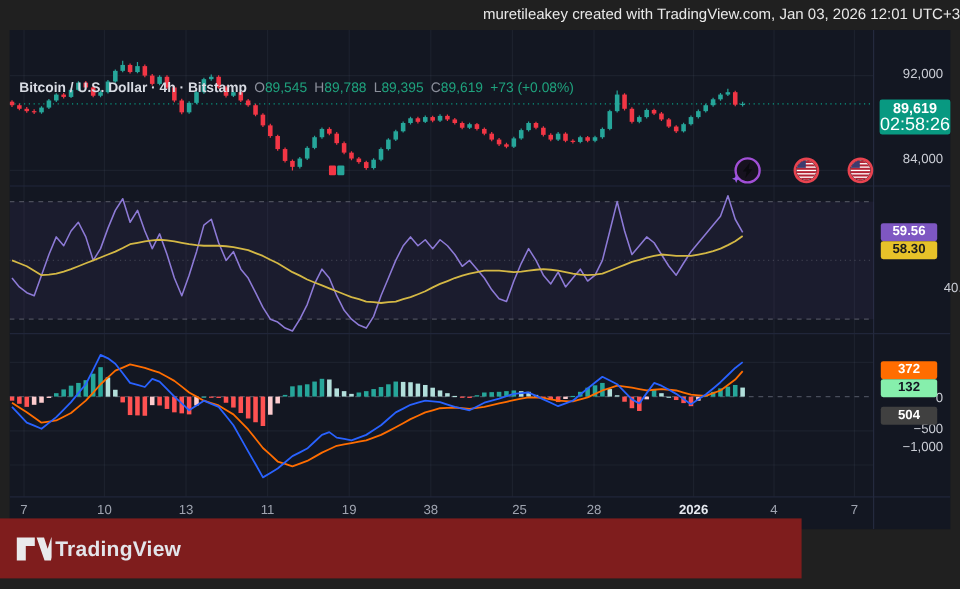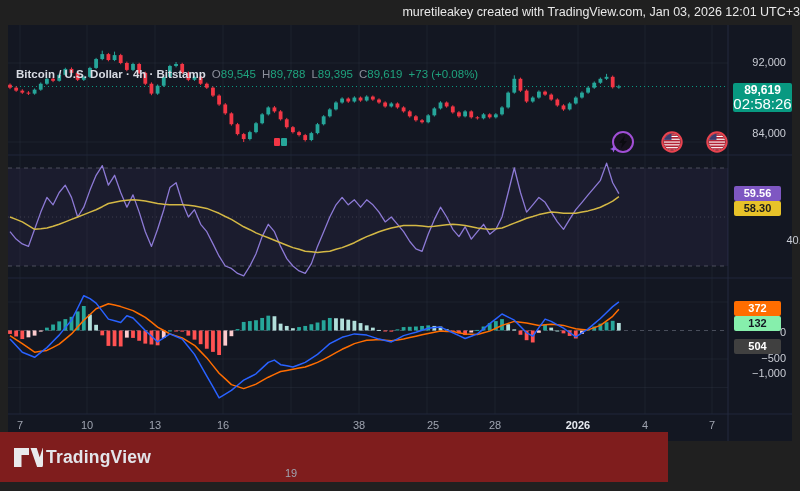--- a/index.html
+++ b/index.html
@@ -400,22 +400,22 @@
 
   <div class="price-badge" id="price-badge" style="background: rgb(8, 153, 129);">
     <div class="p">89,619</div>
     <div class="cd">02:58:26</div>
   </div>
 
   <div id="time-layer">
       <div class="time-label" style="left: 20px;">7</div>
       <div class="time-label" style="left: 87px;">10</div>
       <div class="time-label" style="left: 155px;">13</div>
-      <div class="time-label" style="left: 223px;">16</div>
-      <div class="time-label" style="left: 291px; margin-top: 48px;">19</div>
+      <div class="time-label" style="left: 223px;">11</div>
+      <div class="time-label" style="left: 291px;">19</div>
       <div class="time-label" style="left: 359px;">38</div>
       <div class="time-label" style="left: 433px;">25</div>
       <div class="time-label" style="left: 495px;">28</div>
       <div class="time-label major" style="left: 578px;">2026</div>
       <div class="time-label" style="left: 645px;">4</div>
       <div class="time-label" style="left: 712px;">7</div>
     </div>
   <div id="event-layer">
       <svg width="26" height="26" viewBox="-13 -13 26 26" class="evt" style="left: 610px; top: 129px;">
         <circle cx="0" cy="0" r="10" fill="#17121f" stroke="#a14fd6" stroke-width="2"></circle>

